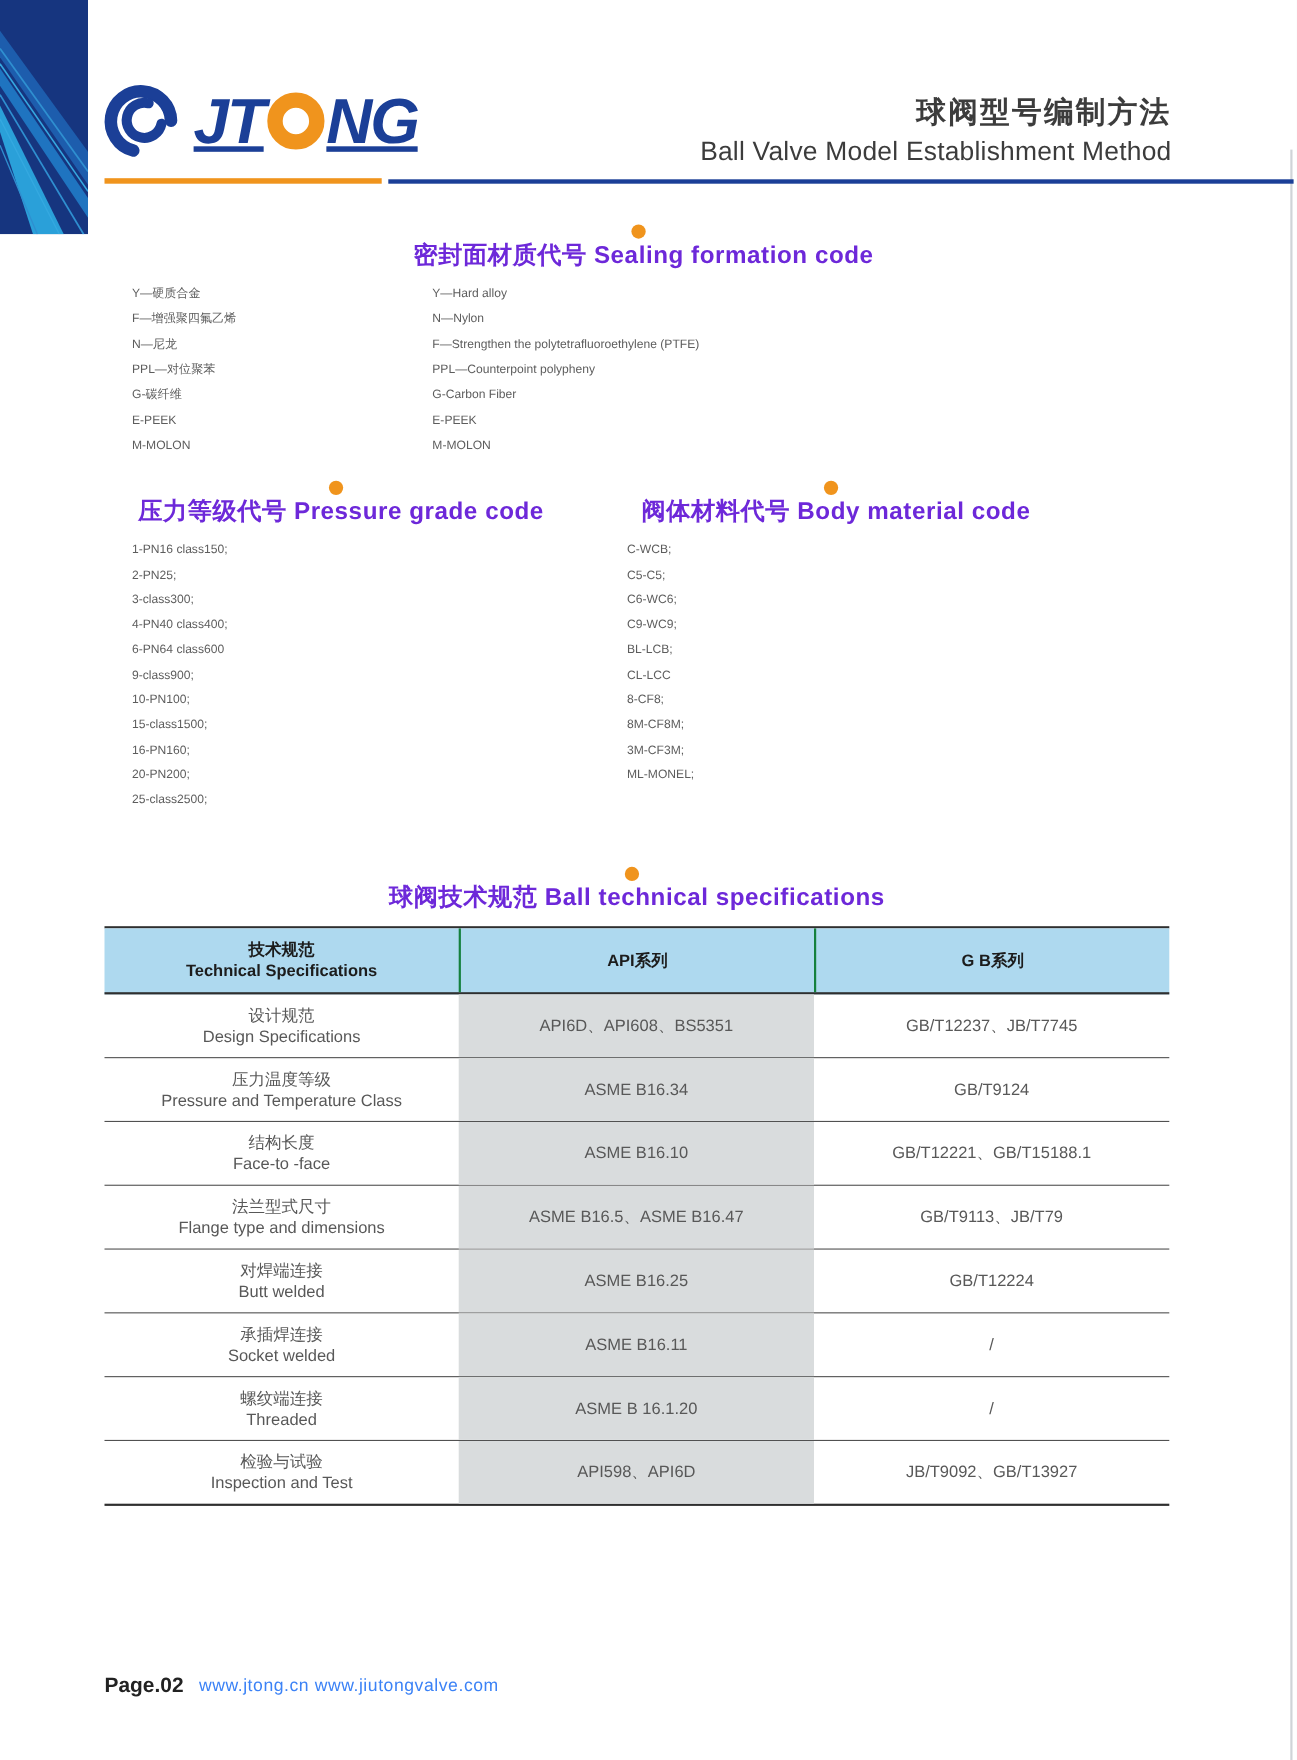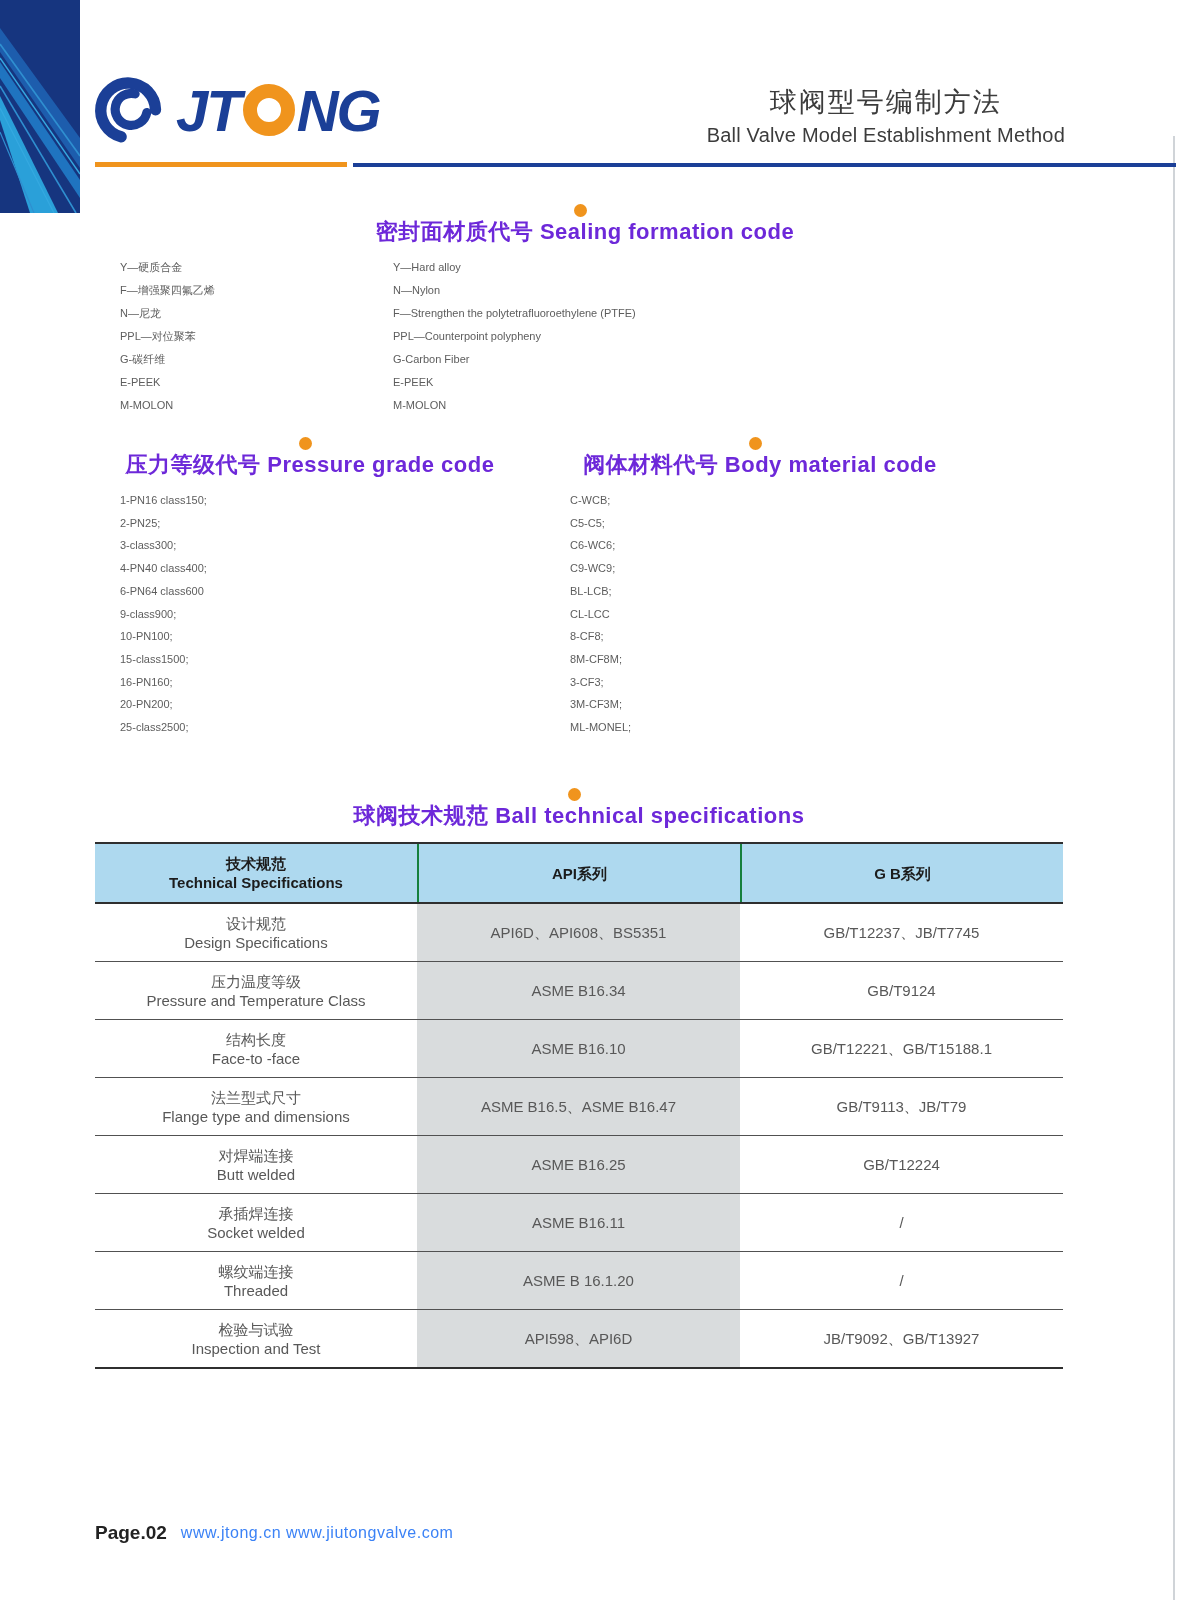--- a/index.html
+++ b/index.html
@@ -10,26 +10,26 @@
   }
   
   .side-band { position:absolute; left:0; top:0; width:80px; height:213px; }
   
   .edge-line { position:absolute; left:1173px; top:136px; width:2px; height:1464px; background:#aab0b8; opacity:.55; }
 
   
   .logo { position:absolute; left:92px; top:72px; display:flex; align-items:center; }
   .logo-icon { width:76px; height:76px; }
   .wordmark { display:flex; align-items:center; margin-left:8px;
-    font-weight:bold; font-style:italic; font-size:58px; letter-spacing:-2px; color:#1b3f97; }
+    font-weight:bold; font-style:italic; font-size:58px; letter-spacing:-2px; color:#1b3f97;text-decoration:underline; }
   .o-donut { display:inline-block; width:24px; height:24px; border:14px solid #f0941d;
     border-radius:50%; margin:0 2px 0 3px; }
   .title-block { position:absolute; right:114px; top:84px; text-align:right; color:#3c3c3c; }
-  .title-zh { font-size:27px; font-weight:normal; letter-spacing:2px;text-align:center; }
-  .title-en { font-size:20px; margin-top:4px; letter-spacing:0.2px; }
+  .title-zh { font-size:27px; font-weight:bold; letter-spacing:2px; }
+  .title-en { font-size:24px; margin-top:4px; letter-spacing:0.2px; }
   .rule-orange { position:absolute; left:95px; top:162px; width:252px; height:5px; background:#f0941d; }
   .rule-blue { position:absolute; left:353px; top:163px; width:823px; height:4px; background:#1b3f97; }
 
   
   .sec-head { display:flex; align-items:center; font-size:22px; font-weight:bold; color:#6d28d9; letter-spacing:0.5px;flex-direction:column; }
   .bullet { width:13px; height:13px; border-radius:50%; background:#f0941d; margin-right:9px; flex:0 0 auto; }
 
   
   .codes { list-style:none; margin:9px 0 0 0; padding:0 0 0 25px;
     font-size:11px; color:#5d5d5d; }
@@ -159,21 +159,20 @@
     <ul class="codes">
 
     <li>C-WCB;</li>
         <li>C5-C5;</li>
         <li>C6-WC6;</li>
         <li>C9-WC9;</li>
         <li>BL-LCB;</li>
         <li>CL-LCC</li>
         <li>8-CF8;</li>
         <li>8M-CF8M;</li>
-        <li>3-CF3;</li>
         <li>3M-CF3M;</li>
         <li>ML-MONEL;</li>
       </ul>
   </div>
 
   <div class="sec-table">
     <div class="sec-head">
       <span class="bullet"></span>
       <span>球阀技术规范 Ball technical specifications</span>
     </div>

